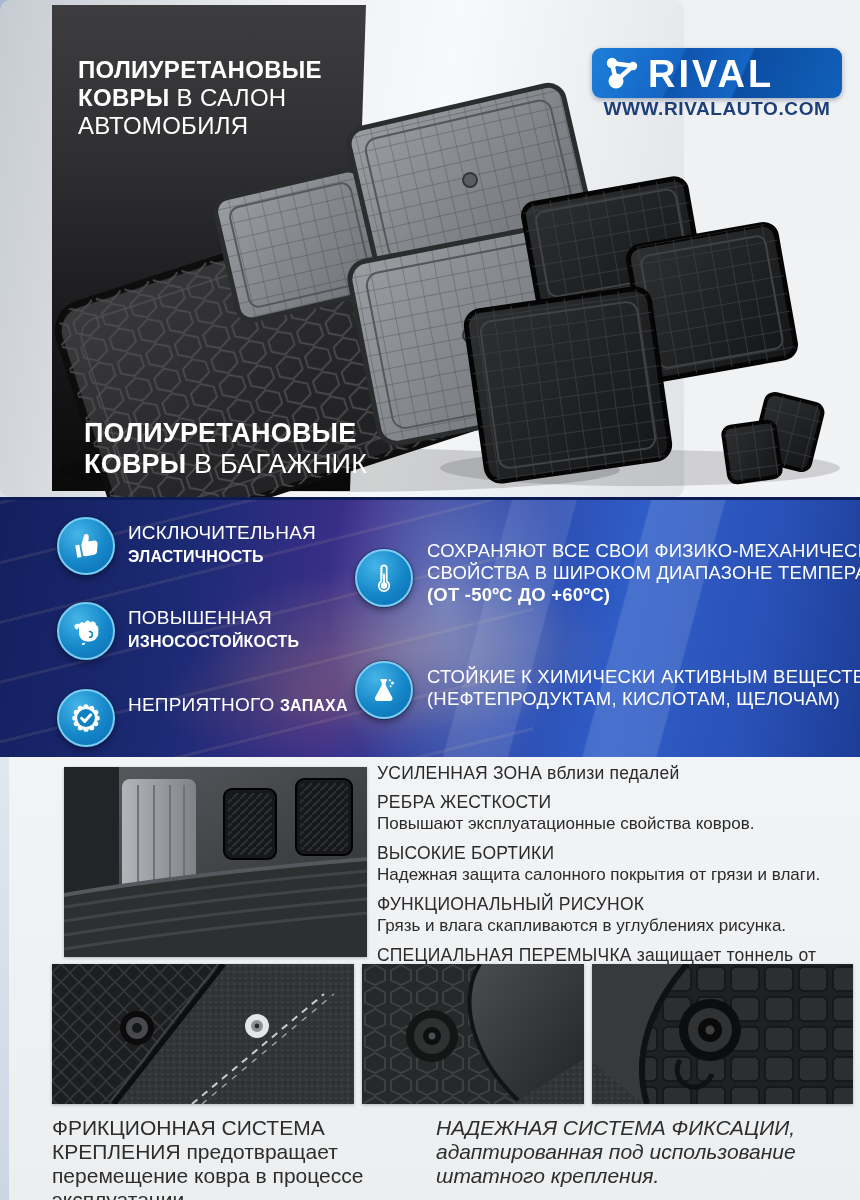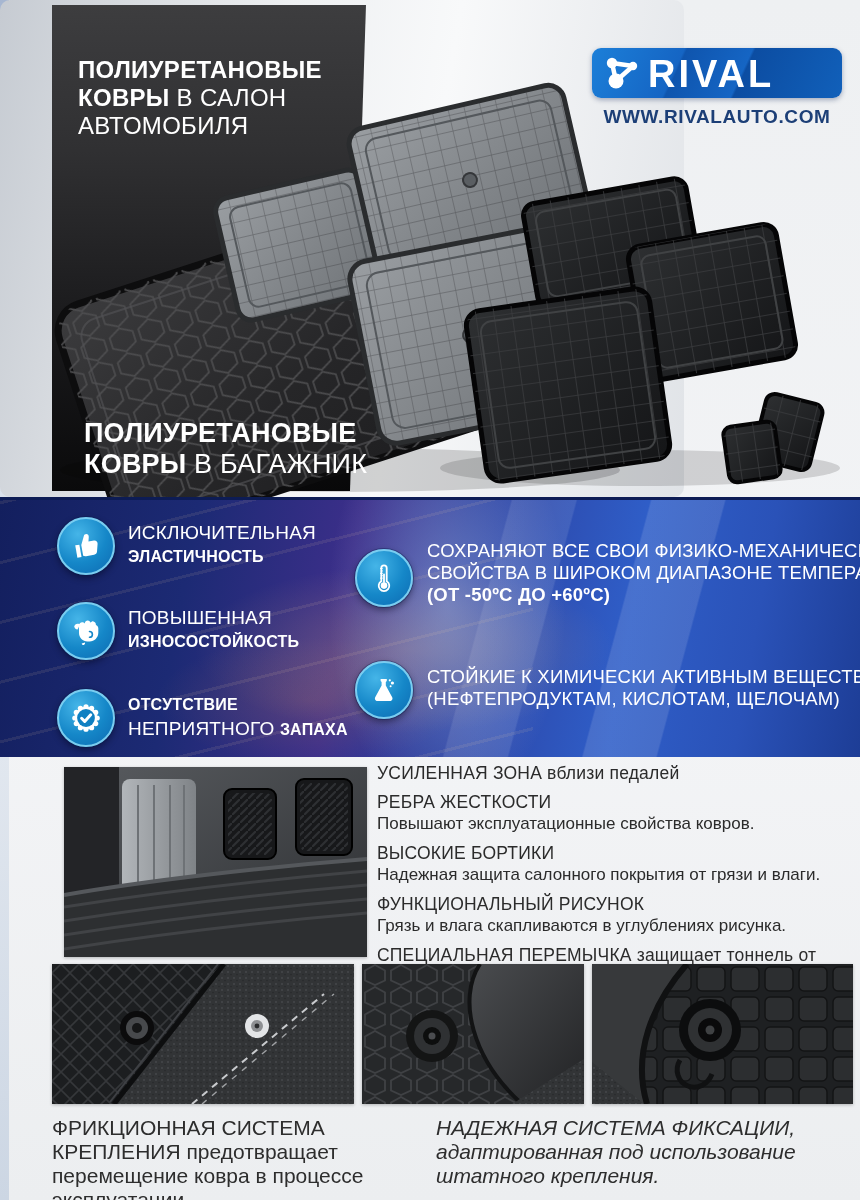--- a/index.html
+++ b/index.html
@@ -15,21 +15,21 @@
   .hero-title .b, .b{font-weight:bold;}
   .cap{position:absolute;font-size:27px;line-height:31px;letter-spacing:.2px;}
   .cap-left{left:84px;top:418px;color:#fff;}
   .cap-right{left:371px;top:416px;color:#2b2b2b;}
   .cap .reg{font-weight:normal;}
 
   .logo{position:absolute;left:592px;top:48px;width:250px;}
   .logo-box{position:relative;height:50px;border-radius:9px;background:linear-gradient(115deg,#1c7fd8 0%,#1565c4 34%,#0f55ae 35%,#1565c4 59%,#0c4da2 60%,#1160ba 100%);box-shadow:0 2px 5px rgba(20,40,90,.35);display:flex;align-items:center;}
   .molecule{margin-left:8px;}
   .logo-text{color:#fff;font-weight:bold;font-size:38px;letter-spacing:3px;margin-left:4px;transform:scaleY(1.04);}
-  .logo-url{margin-top:8px;text-align:center;color:#1c3f77;font-size:19px;font-weight:bold;letter-spacing:.6px;}
+  .logo-url{margin-top:0;text-align:center;color:#1c3f77;font-size:19px;font-weight:bold;letter-spacing:.6px;}
 
   
   .band{position:absolute;left:0;top:497px;width:860px;height:260px;border-top:3px solid #0d1c55;box-sizing:border-box;
     background:linear-gradient(100deg,#131f5e 0%,#1c2a74 22%,#3c2f8a 40%,#2c3f9e 52%,#2f5ec8 72%,#2a52b8 86%,#1d3d96 100%);}
   .band::before{content:"";position:absolute;inset:0;
     background:
       radial-gradient(ellipse 170px 300px at 52% 40%,rgba(215,232,255,.35),transparent 70%),
       radial-gradient(ellipse 300px 120px at 47% 58%,rgba(255,190,120,.26),transparent 70%),
       radial-gradient(ellipse 220px 90px at 36% 78%,rgba(255,160,80,.16),transparent 70%),
       linear-gradient(105deg,transparent 55%,rgba(255,255,255,.10) 55.2%,rgba(255,255,255,.10) 62%,transparent 62.2%,transparent 70%,rgba(255,255,255,.12) 70.2%,rgba(255,255,255,.12) 78%,transparent 78.2%);}
@@ -229,21 +229,20 @@
           <circle cx="4.8" cy="16" r="2.6"></circle>
             <circle cx="6.3" cy="10.4" r="2.6"></circle>
             <circle cx="10.4" cy="6.3" r="2.6"></circle>
           <circle cx="16" cy="16" r="11.2"></circle>
         </g>
         <circle cx="16" cy="16" r="8.9" fill="#1080c2"></circle>
         <path d="M11.6 16.3l3.1 3.1 6-6.6" stroke="#fff" stroke-width="3" fill="none" stroke-linecap="round" stroke-linejoin="round"></path>
       </svg>
     </div>
     <div class="f-text" style="left:128px;top:193px;">
-      <div class="l lb">ОТСУТСТВИЕ</div>
       <div class="l"><span>НЕПРИЯТНОГО </span><span class="lb">ЗАПАХА</span></div>
     </div>
 
     <div class="f-icon" style="left:355px;top:49px;">
       <svg width="32" height="32" viewBox="0 0 32 32">
         <path d="M13.3 6a2.7 2.7 0 015.4 0v13.2a5.3 5.3 0 11-5.4 0z" fill="none" stroke="#fff" stroke-width="1.8"></path>
         <rect x="15.1" y="11.5" width="1.8" height="9.5" rx=".9" fill="#fff"></rect>
         <circle cx="16" cy="23.6" r="3.3" fill="#fff"></circle>
         <g stroke="#fff" stroke-width="1.2" stroke-linecap="round">
           <line x1="14.2" y1="6.5" x2="12.6" y2="6.5"></line>

